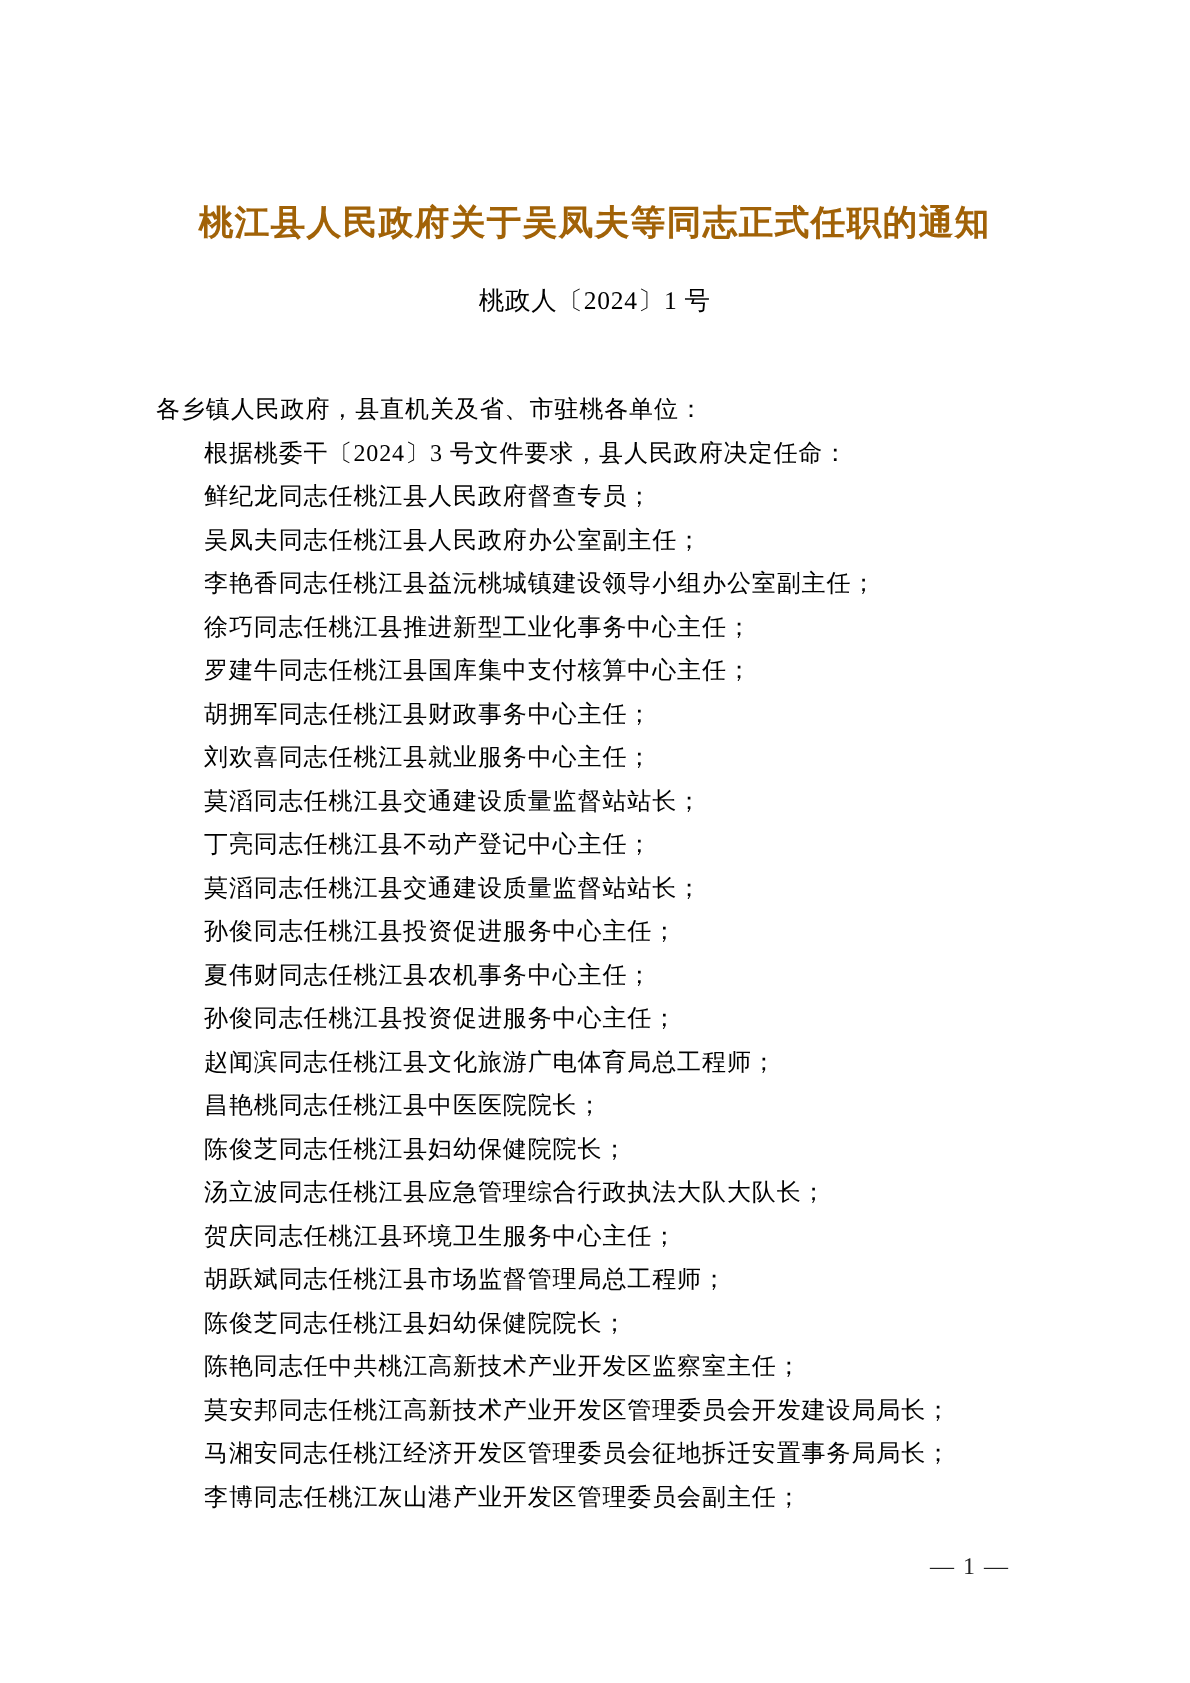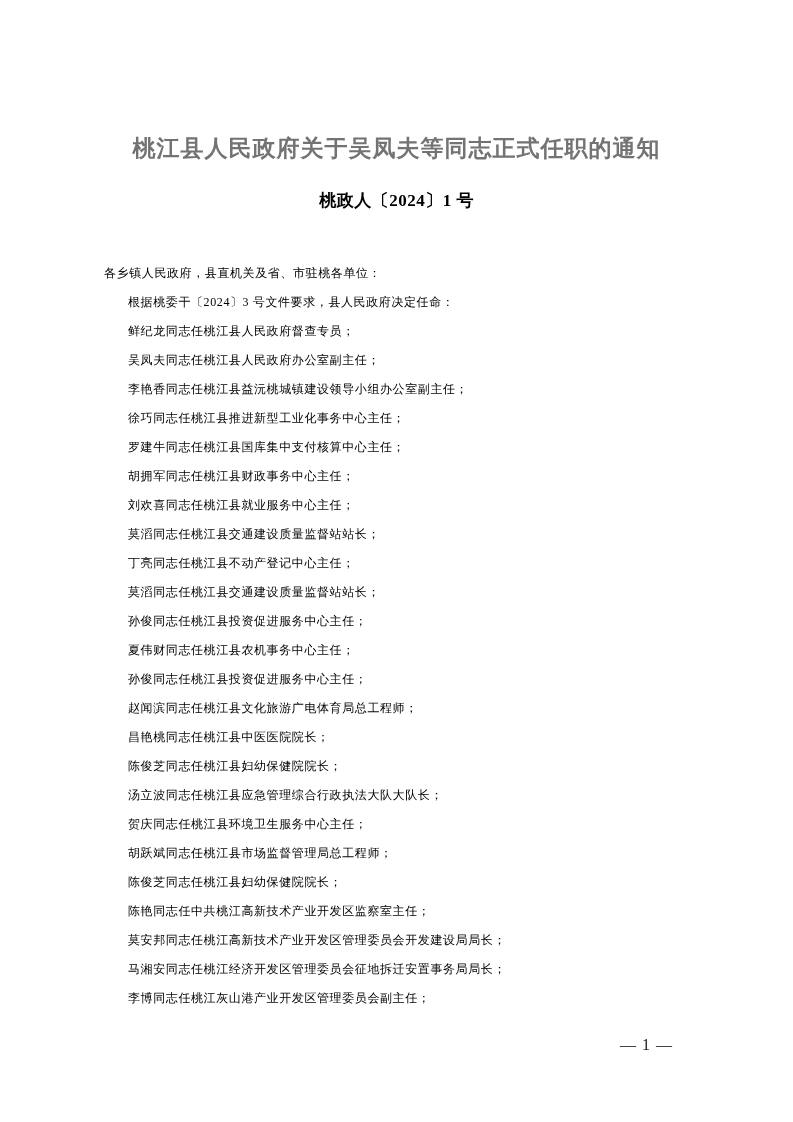--- a/index.html
+++ b/index.html
@@ -20,39 +20,38 @@
     position: absolute;
     top: 133px;
     left: 0;
     width: 100%;
     margin: 0;
     text-align: center;
     font-family: "Liberation Sans", "DejaVu Sans", sans-serif;
     font-weight: 700;
     font-size: 23px;
     letter-spacing: 1px;
-    color: #737373;
+    color: #a16207;
   }
   .doc-number {
     position: absolute;
     top: 189px;
     left: 0;
     width: 100%;
     text-align: center;
     font-size: 17px;
     letter-spacing: 0.5px;
     color: #000000;
-    font-weight: bold;
   }
   .doc-body {
     position: absolute;
     top: 259px;
     left: 104px;
     right: 80px;
-    font-size: 12px;
+    font-size: 16px;
     line-height: 29px;
     letter-spacing: 0.6px;
   }
   .doc-body p {
     margin: 0;
     white-space: nowrap;
   }
   .doc-body p.indented {
     text-indent: 2em;
   }

